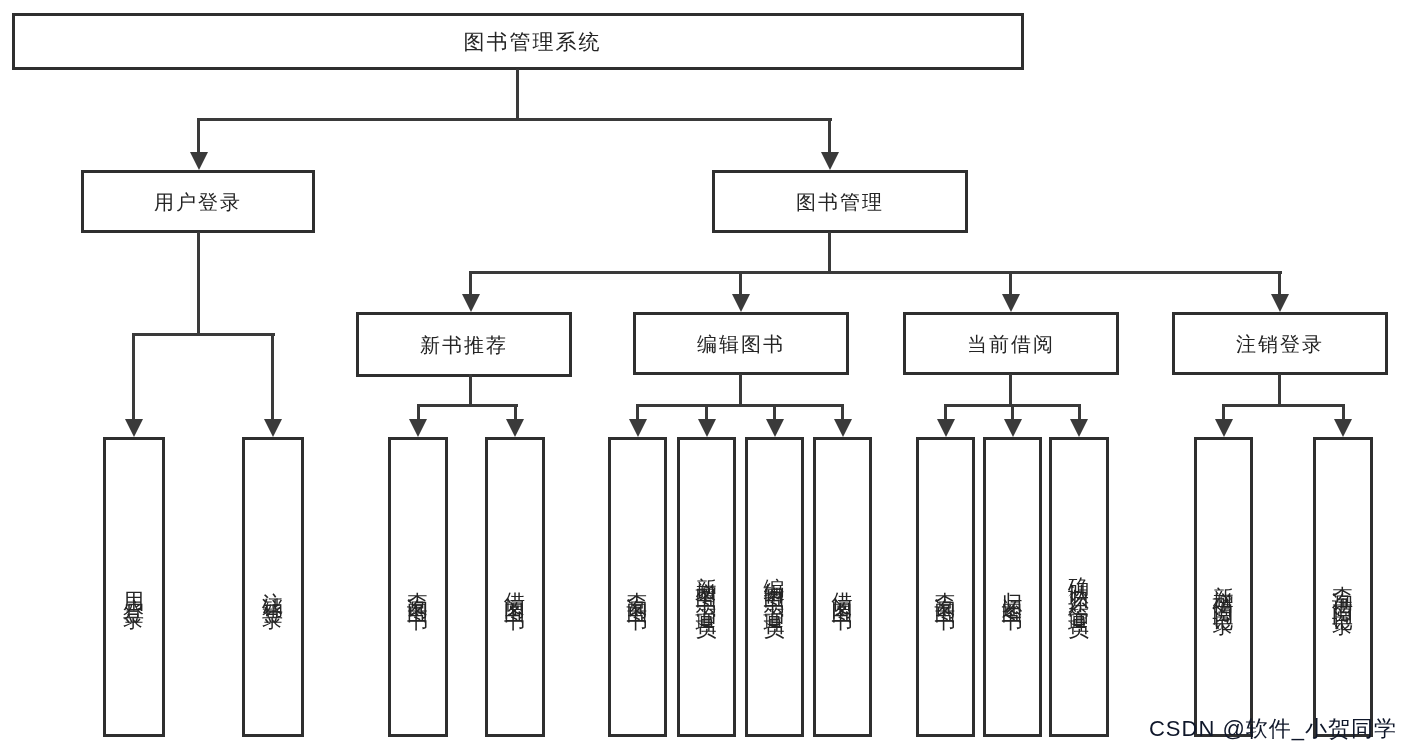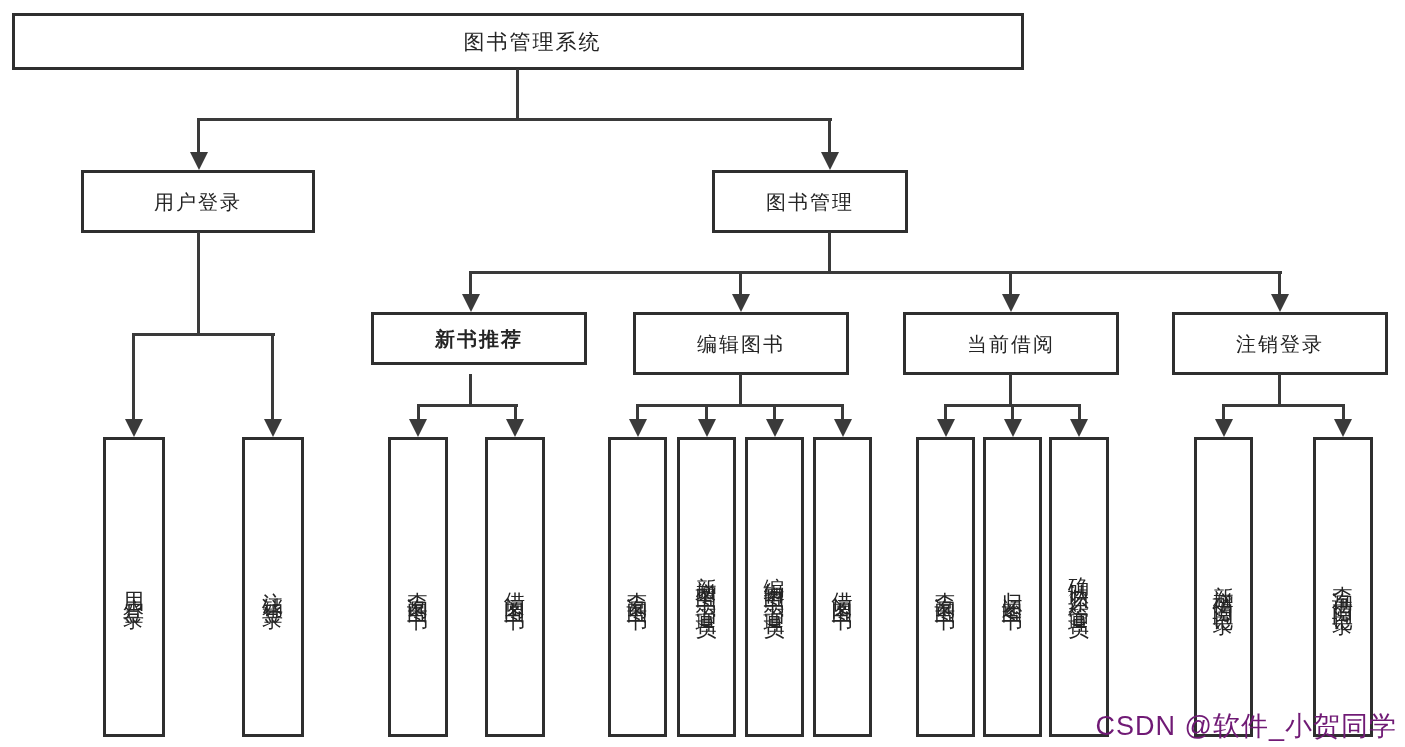--- a/index.html
+++ b/index.html
@@ -25,21 +25,21 @@
     color: #242424;
   }
   .hbox .lbl { font-size: 20px; letter-spacing: 2px; line-height: 1; }
   .root .lbl { font-size: 21px; }
   .vbox .lbl {
     writing-mode: vertical-rl;
     font-size: 21px; letter-spacing: 6px; line-height: 1;
   }
   .watermark {
     position: absolute; right: 8px; bottom: 3px;
-    font-size: 27px; color: #701a75; letter-spacing: 1px;
+    font-size: 22px; color: #0f172a; letter-spacing: 1px;
     z-index: 5; white-space: nowrap; text-align: right;
   }
 </style>
 </head>
 <body>
 
 <div class="canvas">
 
   <div class="box hbox root" style="left:12px; top:13px; width:1012px; height:57px;padding-left:29px;">
     <span class="lbl">图书管理系统</span>
@@ -48,21 +48,21 @@
   <div class="line" style="left:516px; top:69px; width:3px; height:51px;"></div>
   <div class="line" style="left:197px; top:118px; width:635px; height:3px;"></div>
   <div class="line" style="left:197px; top:118px; width:3px; height:38px;"></div>
   <div class="arrow" style="left:190px; top:152px;"></div>
   <div class="line" style="left:828px; top:118px; width:3px; height:38px;"></div>
   <div class="arrow" style="left:821px; top:152px;"></div>
 
   <div class="box hbox" style="left:81px; top:170px; width:234px; height:63px;">
     <span class="lbl">用户登录</span>
   </div>
-  <div class="box hbox" style="left:712px; top:170px; width:196px; height:63px;">
+  <div class="box hbox" style="left:712px; top:170px; width:256px; height:63px;">
     <span class="lbl">图书管理</span>
   </div>
 
   <div class="line" style="left:197px; top:232px; width:3px; height:103px;"></div>
   <div class="line" style="left:132px; top:333px; width:143px; height:3px;"></div>
   <div class="line" style="left:132px; top:333px; width:3px; height:88px;"></div>
   <div class="arrow" style="left:125px; top:419px;"></div>
   <div class="line" style="left:271px; top:333px; width:3px; height:88px;"></div>
   <div class="arrow" style="left:264px; top:419px;"></div>
 
@@ -70,21 +70,21 @@
   <div class="line" style="left:469px; top:271px; width:813px; height:3px;"></div>
   <div class="line" style="left:469px; top:271px; width:3px; height:26px;"></div>
   <div class="arrow" style="left:462px; top:294px;"></div>
   <div class="line" style="left:739px; top:271px; width:3px; height:26px;"></div>
   <div class="arrow" style="left:732px; top:294px;"></div>
   <div class="line" style="left:1009px; top:271px; width:3px; height:26px;"></div>
   <div class="arrow" style="left:1002px; top:294px;"></div>
   <div class="line" style="left:1278px; top:271px; width:3px; height:26px;"></div>
   <div class="arrow" style="left:1271px; top:294px;"></div>
 
-  <div class="box hbox" style="left:371px; top:312px; width:216px; height:53px;font-weight:bold;">
+  <div class="box hbox" style="left:356px; top:312px; width:216px; height:65px;">
     <span class="lbl">新书推荐</span>
   </div>
   <div class="box hbox" style="left:633px; top:312px; width:216px; height:63px;">
     <span class="lbl">编辑图书</span>
   </div>
   <div class="box hbox" style="left:903px; top:312px; width:216px; height:63px;">
     <span class="lbl">当前借阅</span>
   </div>
   <div class="box hbox" style="left:1172px; top:312px; width:216px; height:63px;">
     <span class="lbl">注销登录</span>

